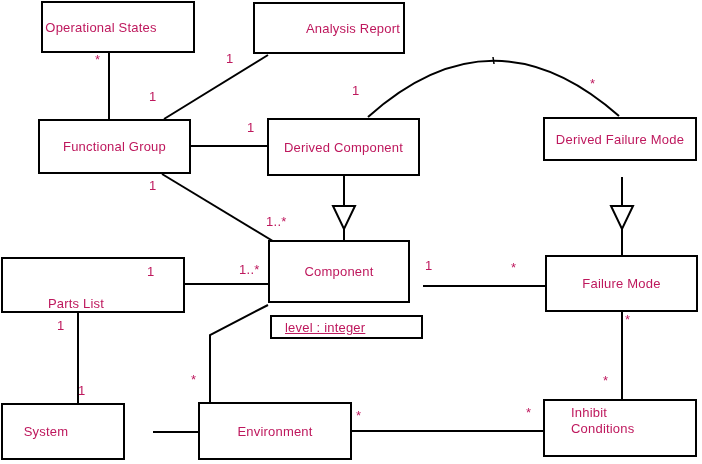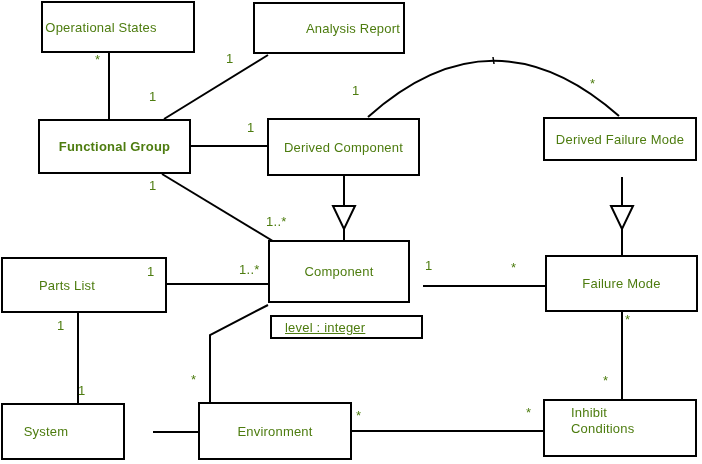--- a/index.html
+++ b/index.html
@@ -1,43 +1,43 @@
 <!DOCTYPE html>
 <html><head>
 <meta charset="utf-8">
 <style>
   html,body{margin:0;padding:0;background:#fff;}
   .stage{
     position:relative;width:702px;height:464px;background:#ffffff;overflow:hidden;
-    font-family:"Liberation Sans",sans-serif;color:#4d7c0f;
+    font-family:"Liberation Sans",sans-serif;color:#be185d;
   }
   .edges{position:absolute;left:0;top:0;width:702px;height:464px;z-index:1;}
   .node{
     position:absolute;box-sizing:border-box;border:2px solid #000;background:#fff;
     display:flex;align-items:center;justify-content:center;
     font-size:13px;letter-spacing:.2px;z-index:2;white-space:nowrap;
   }
   .node.shiftleft{padding-right:34px;}
   .node.attrbox{justify-content:flex-start;padding-left:13px;text-decoration:underline;}
   .node.multiline{
     display:block;white-space:pre-line;padding:4px 0 0 26px;line-height:16px;
   }
   .ml{
     position:absolute;font-size:13px;letter-spacing:.3px;z-index:3;line-height:14px;
     background:transparent;
   }
   
   #n-os   {left:41px;  top:1px;   width:154px; height:52px;}
   #n-ar   {left:253px; top:2px;   width:152px; height:52px;padding-left:48px;}
-  #n-fg   {left:38px;  top:119px; width:153px; height:55px;font-weight:bold;}
+  #n-fg   {left:38px;  top:119px; width:153px; height:55px;}
   #n-dc   {left:267px; top:118px; width:153px; height:58px;}
   #n-dfm  {left:543px; top:117px; width:154px; height:44px;}
   #n-comp {left:268px; top:240px; width:142px; height:63px;}
   #n-attr {left:270px; top:315px; width:153px; height:24px;}
-  #n-pl   {left:1px;   top:257px; width:166px; height:56px;}
+  #n-pl   {left:1px;   top:257px; width:184px; height:56px;align-items:flex-end;}
   #n-fm   {left:545px; top:255px; width:153px; height:57px;}
   #n-sys  {left:1px;   top:403px; width:124px; height:57px;}
   #n-env  {left:198px; top:402px; width:154px; height:58px;}
   #n-inh  {left:543px; top:399px; width:154px; height:58px;}
 </style>
 </head>
 <body>
 
 <div class="stage">
 

